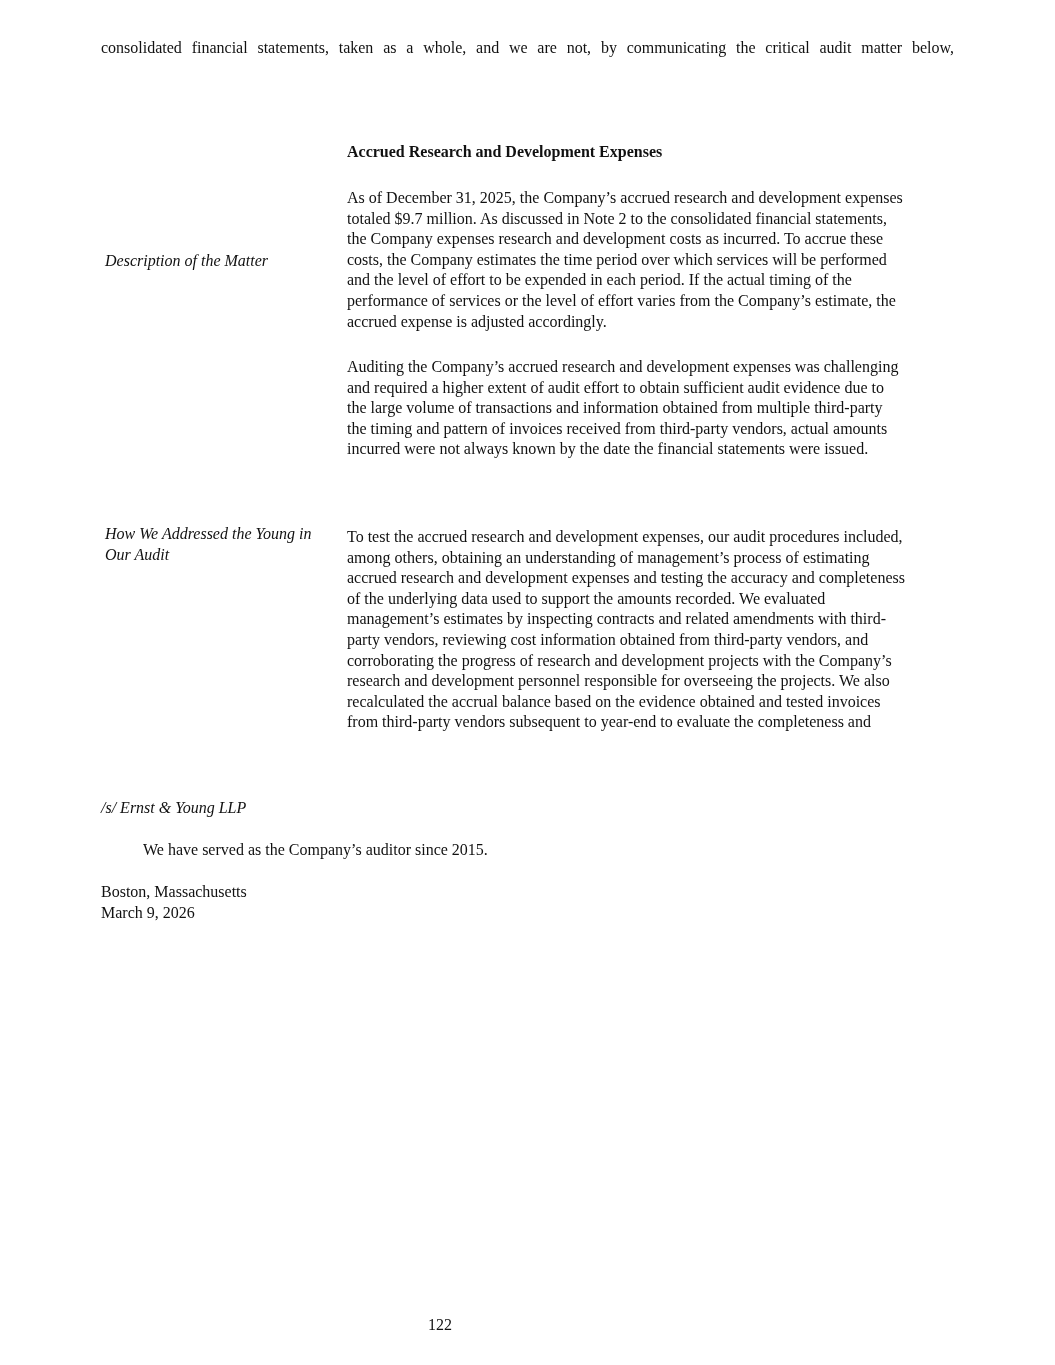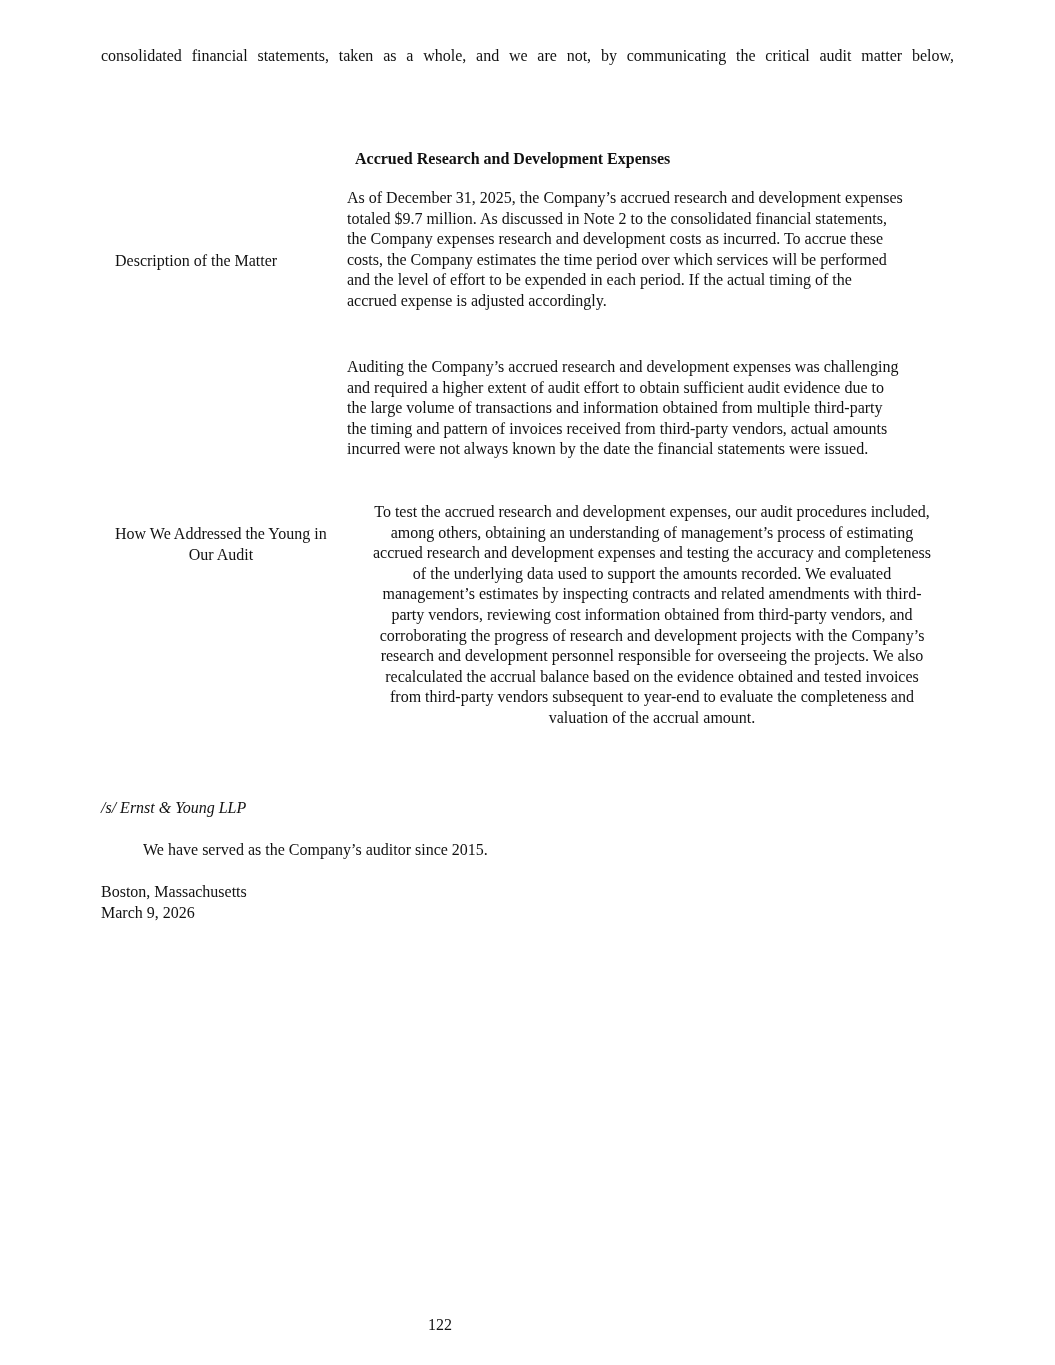--- a/index.html
+++ b/index.html
@@ -3,28 +3,28 @@
 <meta charset="utf-8">
 <style>
   html, body { margin: 0; padding: 0; background: #ffffff; }
   body {
     width: 1055px; height: 1365px; position: relative; overflow: hidden;
     font-family: "Liberation Serif", "DejaVu Serif", serif;
     color: #111111; font-size: 16px;
   }
   .abs { position: absolute; }
   .intro {
-    left: 101px; top: 46px; width: 853px; line-height: 20.5px;
+    left: 101px; top: 38px; width: 853px; line-height: 20.5px;
     text-align: justify; text-align-last: left;
   }
   .intro .l1 { text-align: justify; text-align-last: justify; display: block; }
-  .heading { left: 347px; top: 150px; font-weight: bold; margin-left: 8px; }
+  .heading { left: 347px; top: 143px; font-weight: bold; }
   .para { left: 347px; width: 610px; line-height: 20.6px; }
   .para span { display: block; white-space: nowrap; }
-  .label { left: 115px; line-height: 21px; text-align: center; }
+  .label { font-style: italic; left: 105px; line-height: 21px; }
   .sig { left: 101px; top: 799px; font-style: italic; }
   .served { left: 101px; top: 841px; margin-left: 42px; }
   .loc { left: 101px; top: 882px; line-height: 20.5px; }
   .pagenum { left: 0; width: 880px; text-align: center; top: 1316px; }
 </style>
 </head>
 <body>
 
 <div class="abs intro">
   <span class="l1">consolidated financial statements, taken as a whole, and we are not, by communicating the critical audit matter below,</span>
@@ -33,48 +33,48 @@
 <div class="abs heading">Accrued Research and Development Expenses</div>
 
 <div class="abs label" style="top:250px;">Description of the Matter</div>
 
 <div class="abs para" id="desc" style="top:188px;">
     <span>As of December 31, 2025, the Company’s accrued research and development expenses</span>
     <span>totaled $9.7 million. As discussed in Note 2 to the consolidated financial statements,</span>
     <span>the Company expenses research and development costs as incurred. To accrue these</span>
     <span>costs, the Company estimates the time period over which services will be performed</span>
     <span>and the level of effort to be expended in each period. If the actual timing of the</span>
+    <span>performance of services or the level of effort varies from the Company’s estimate, the</span>
     <span>accrued expense is adjusted accordingly.</span>
   </div>
 
 <div class="abs para" id="chal" style="top:357px;">
     <span>Auditing the Company’s accrued research and development expenses was challenging</span>
     <span>and required a higher extent of audit effort to obtain sufficient audit evidence due to</span>
     <span>the large volume of transactions and information obtained from multiple third-party</span>
     <span>the timing and pattern of invoices received from third-party vendors, actual amounts</span>
     <span>incurred were not always known by the date the financial statements were issued.</span>
   </div>
 
 <div class="abs label" style="top:523px;">
   <span style="display:block">How We Addressed the Young in</span>
   <span style="display:block">Our Audit</span>
 </div>
 
-<div class="abs para" id="proc" style="top:502px;text-align:center;">
+<div class="abs para" id="proc" style="top:527px;">
     <span>To test the accrued research and development expenses, our audit procedures included,</span>
     <span>among others, obtaining an understanding of management’s process of estimating</span>
     <span>accrued research and development expenses and testing the accuracy and completeness</span>
     <span>of the underlying data used to support the amounts recorded. We evaluated</span>
     <span>management’s estimates by inspecting contracts and related amendments with third-</span>
     <span>party vendors, reviewing cost information obtained from third-party vendors, and</span>
     <span>corroborating the progress of research and development projects with the Company’s</span>
     <span>research and development personnel responsible for overseeing the projects. We also</span>
     <span>recalculated the accrual balance based on the evidence obtained and tested invoices</span>
     <span>from third-party vendors subsequent to year-end to evaluate the completeness and</span>
-    <span>valuation of the accrual amount.</span>
   </div>
 
 <div class="abs sig">/s/ Ernst &amp; Young LLP</div>
 <div class="abs served">We have served as the Company’s auditor since 2015.</div>
 <div class="abs loc">
   <span style="display:block">Boston, Massachusetts</span>
   <span style="display:block">March 9, 2026</span>
 </div>
 
 <div class="abs pagenum">122</div>

